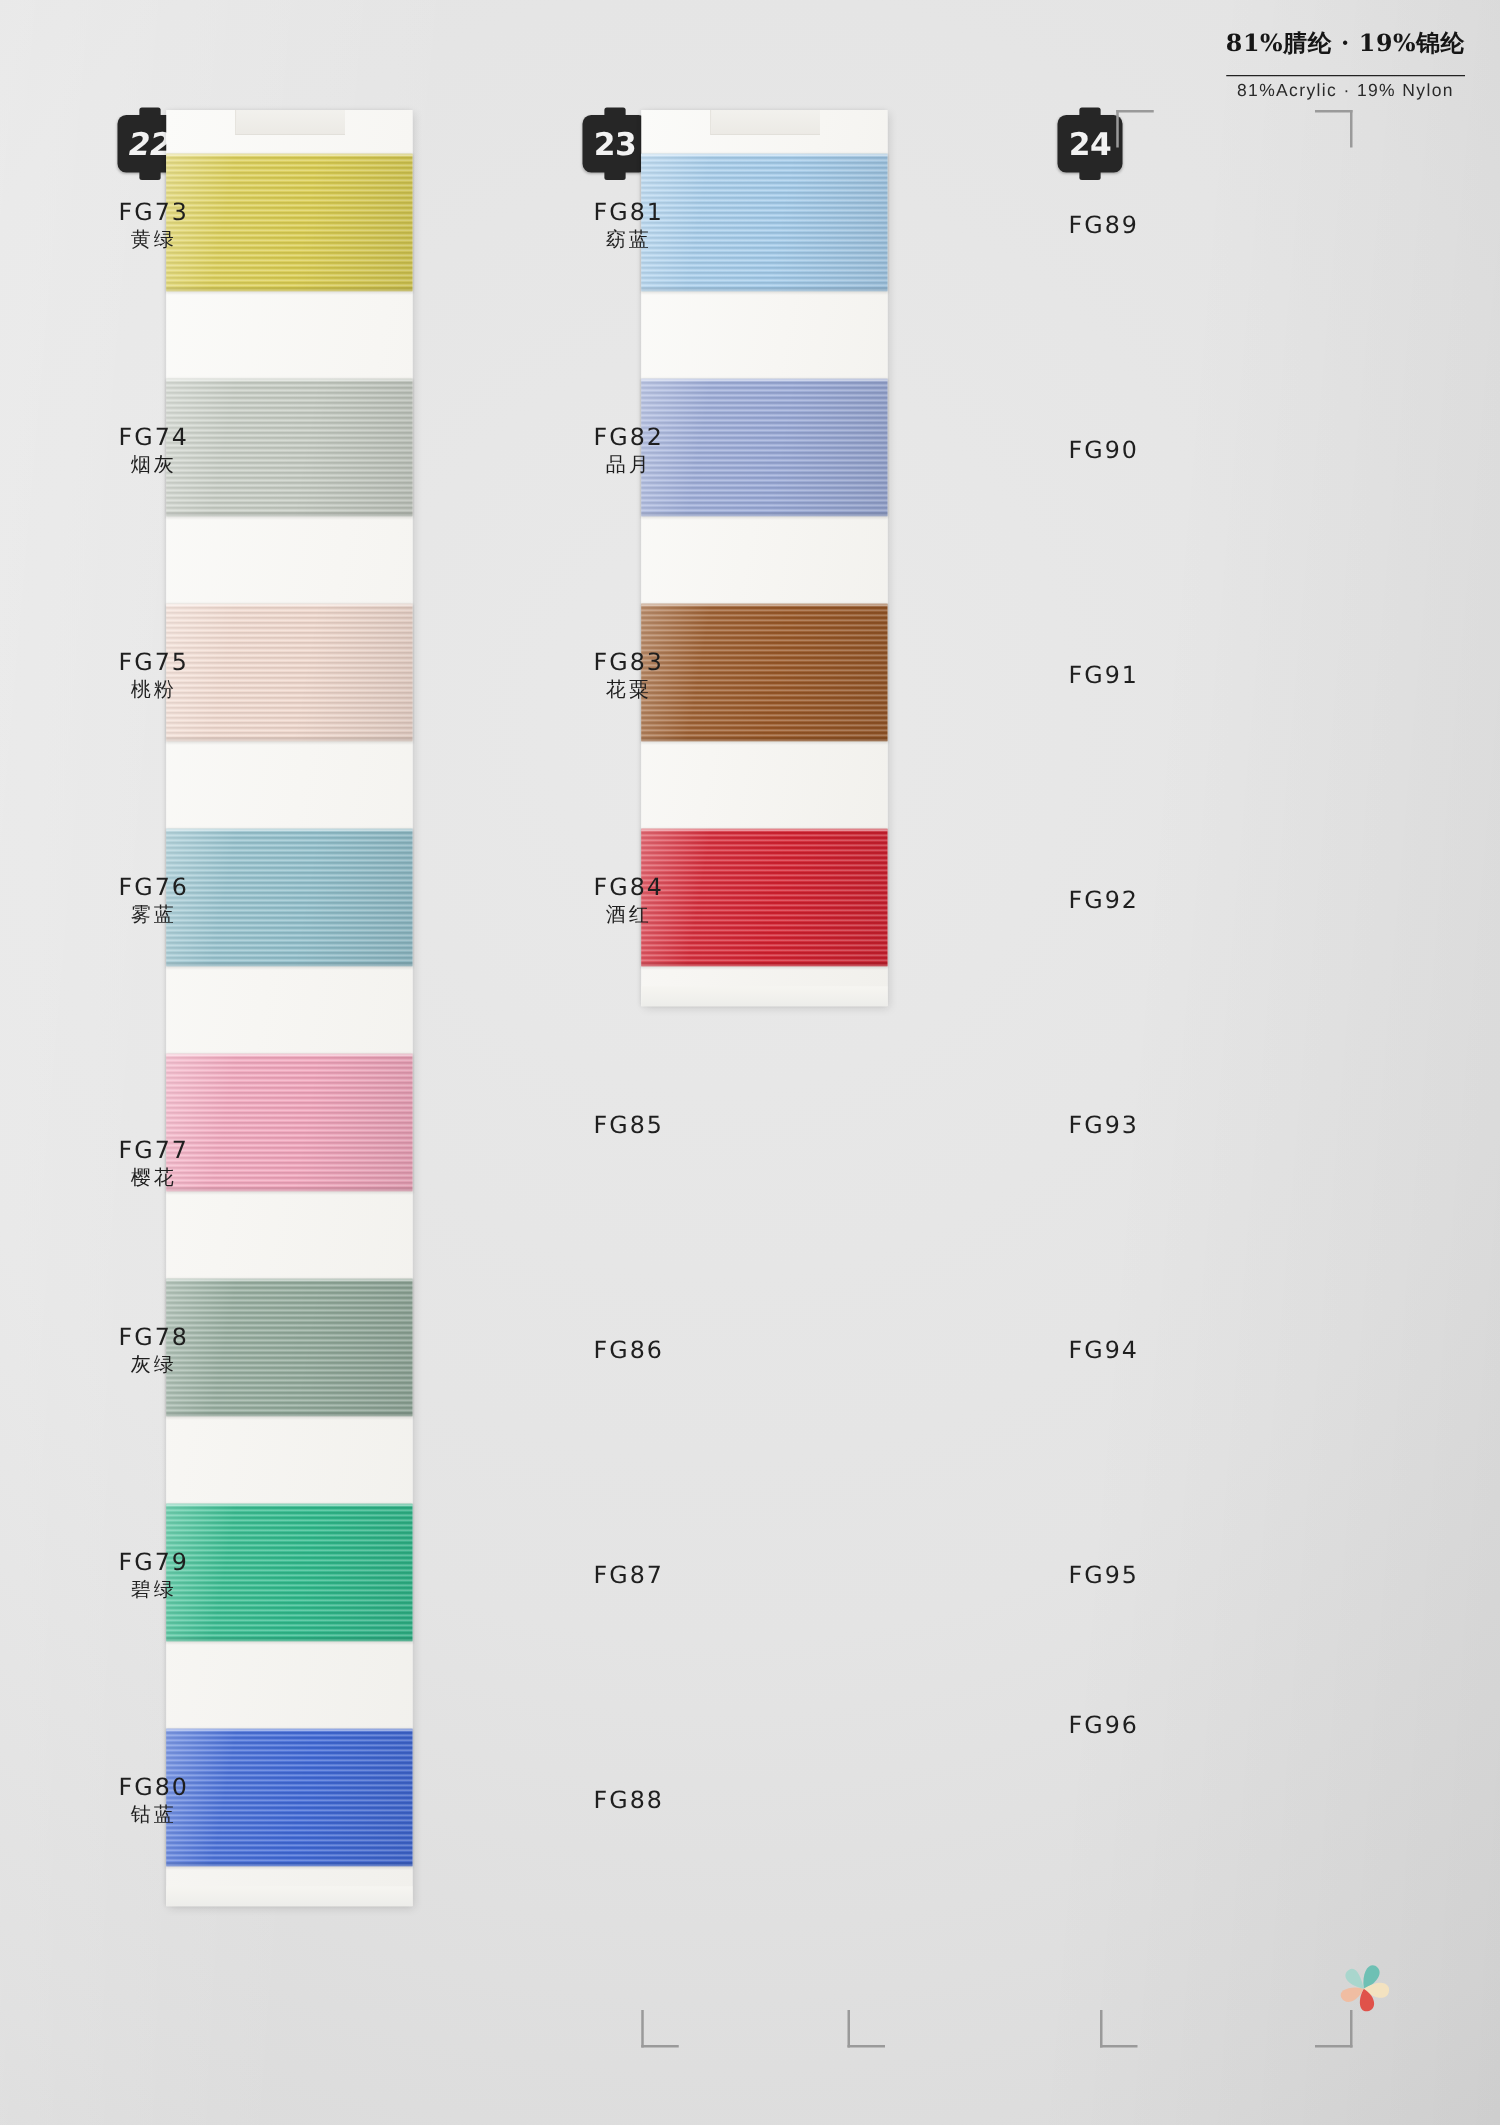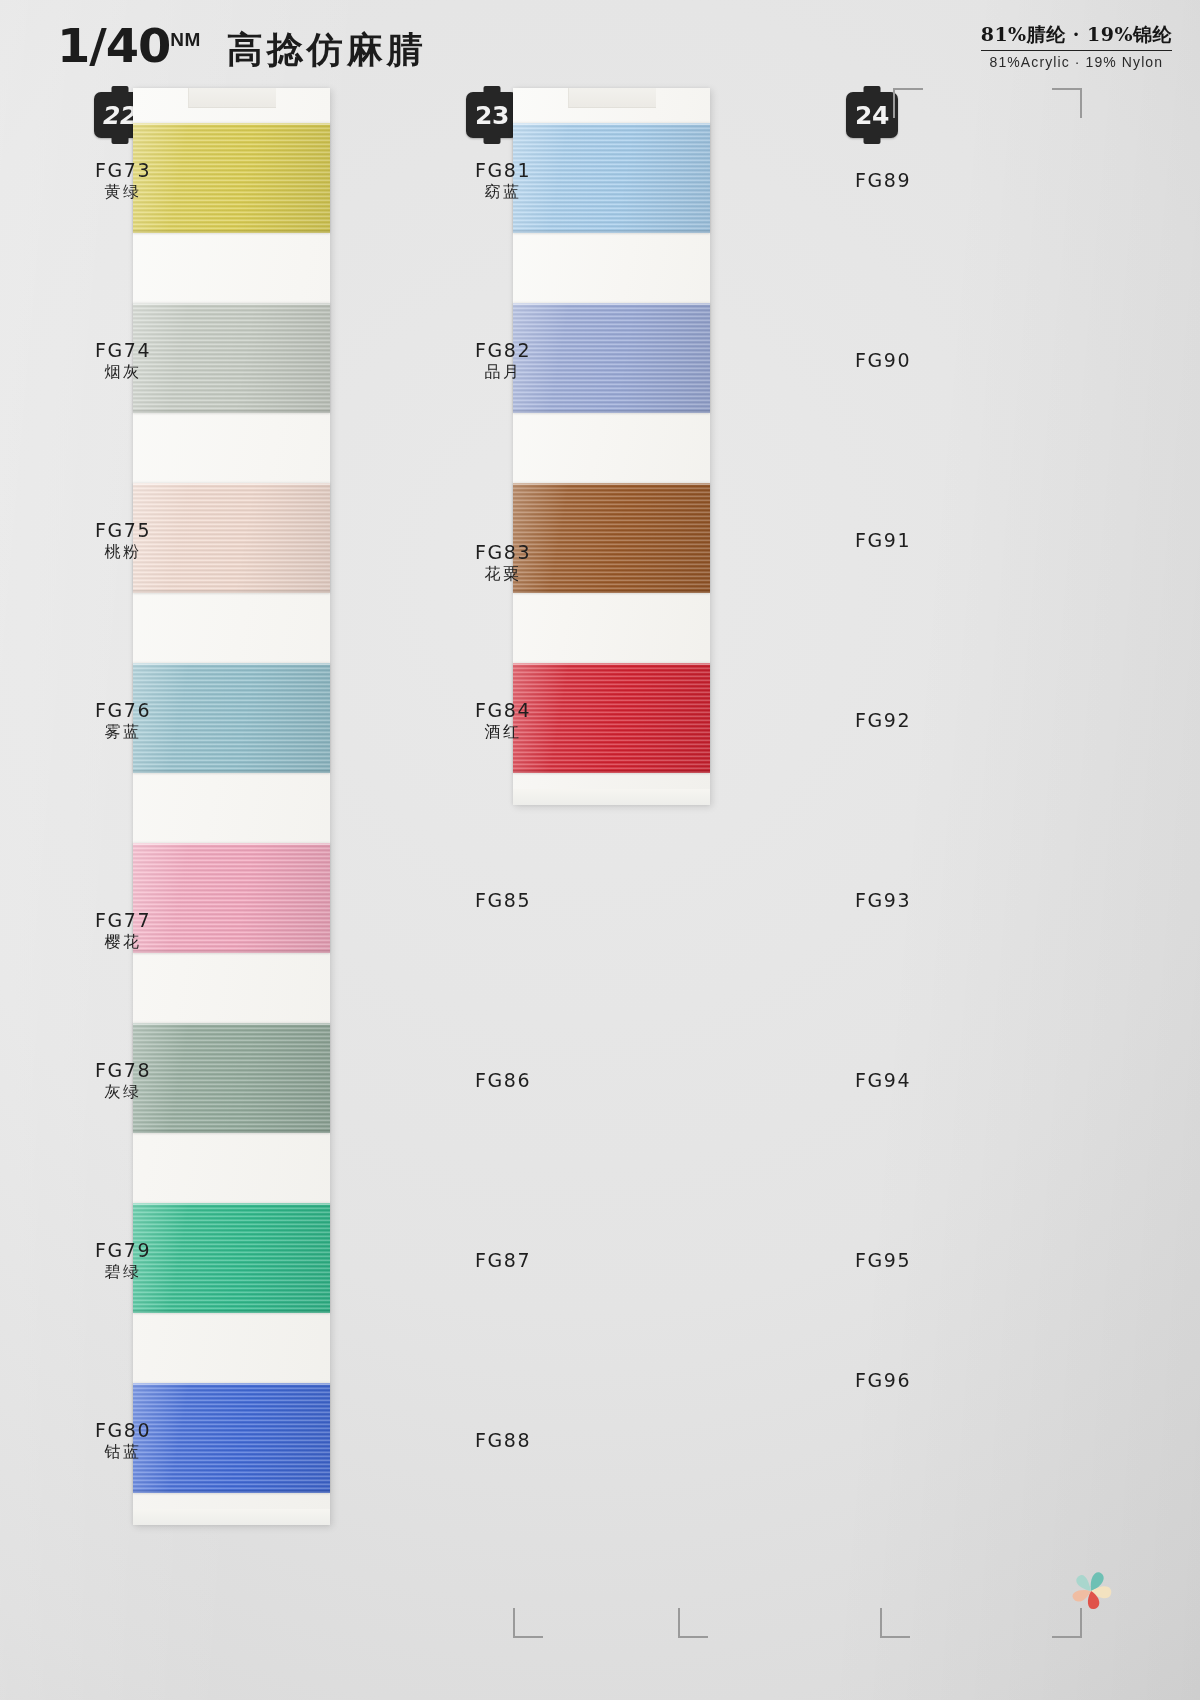--- a/index.html
+++ b/index.html
@@ -29,21 +29,21 @@
     font-size:47px;font-weight:700;color:#1c1c1c;letter-spacing:-1px;
     transform:scaleX(1.02);
   }
   .t-nm{font-family:"Liberation Sans",sans-serif;font-size:19px;font-weight:700;color:#1c1c1c;margin-left:1px;position:relative;top:-16px;letter-spacing:.5px;}
   .t-cn{font-family:"DejaVu Sans","Liberation Sans",sans-serif;font-size:36px;font-weight:700;color:#1c1c1c;margin-left:26px;letter-spacing:4px;}
 
   .comp{position:absolute;right:28px;top:22px;text-align:center;}
   .comp-cn{
     font-family:"DejaVu Serif","Liberation Serif",serif;
     font-size:19px;font-weight:700;color:#161616;letter-spacing:.5px;
-    padding-bottom:2px;border-bottom:1.6px solid #222;
+    padding-bottom:12px;border-bottom:1.6px solid #222;
   }
   .comp-en{
     font-family:Liberation Sans, sans-serif;
     font-size:14px;color:#2a2a2a;letter-spacing:1.1px;padding-top:3px;
   }
 
   
   .badge{
     position:absolute;width:52px;height:46px;
     background:#262626;color:#f2f2f2;
@@ -120,25 +120,20 @@
 
   
   .brand{position:absolute;right:78px;bottom:78px;width:62px;height:62px;}
 </style>
 </head>
 <body>
 
 <div id="page"></div>
 
 <div class="header">
-  <div class="title-wrap">
-    <span class="t-gauge">1/40</span>
-    <span class="t-nm">NM</span>
-    <span class="t-cn">高捻仿麻腈</span>
-  </div>
   <div class="comp">
     <div class="comp-cn">81%腈纶 · 19%锦纶</div>
     <div class="comp-en">81%Acrylic · 19% Nylon</div>
   </div>
 </div>
 
 <div id="board">
     <div class="badge" style="left: 94px; top: 92px; font-style: italic;">
       <span>22</span>
     </div>
@@ -252,21 +247,21 @@
     <div class="lbl" style="left: 438px; top: 338px;">
       <div class="code">FG82</div>
       <div class="name">品月</div>
     </div>
     <div class="skein" style="left: 513px; width: 197px; top: 483px; height: 110px; background: rgb(154, 88, 39);">
       <div class="threads"></div>
       <div class="sheen"></div>
       <div class="edge-top"></div>
       <div class="edge-bot"></div>
     </div>
-    <div class="lbl" style="left: 438px; top: 518px; margin-top: 22px;">
+    <div class="lbl" style="left: 438px; top: 518px;">
       <div class="code">FG83</div>
       <div class="name">花粟</div>
     </div>
     <div class="skein" style="left: 513px; width: 197px; top: 663px; height: 110px; background: rgb(213, 32, 47);">
       <div class="threads"></div>
       <div class="sheen"></div>
       <div class="edge-top"></div>
       <div class="edge-bot"></div>
     </div>
     <div class="lbl" style="left: 438px; top: 698px;">

